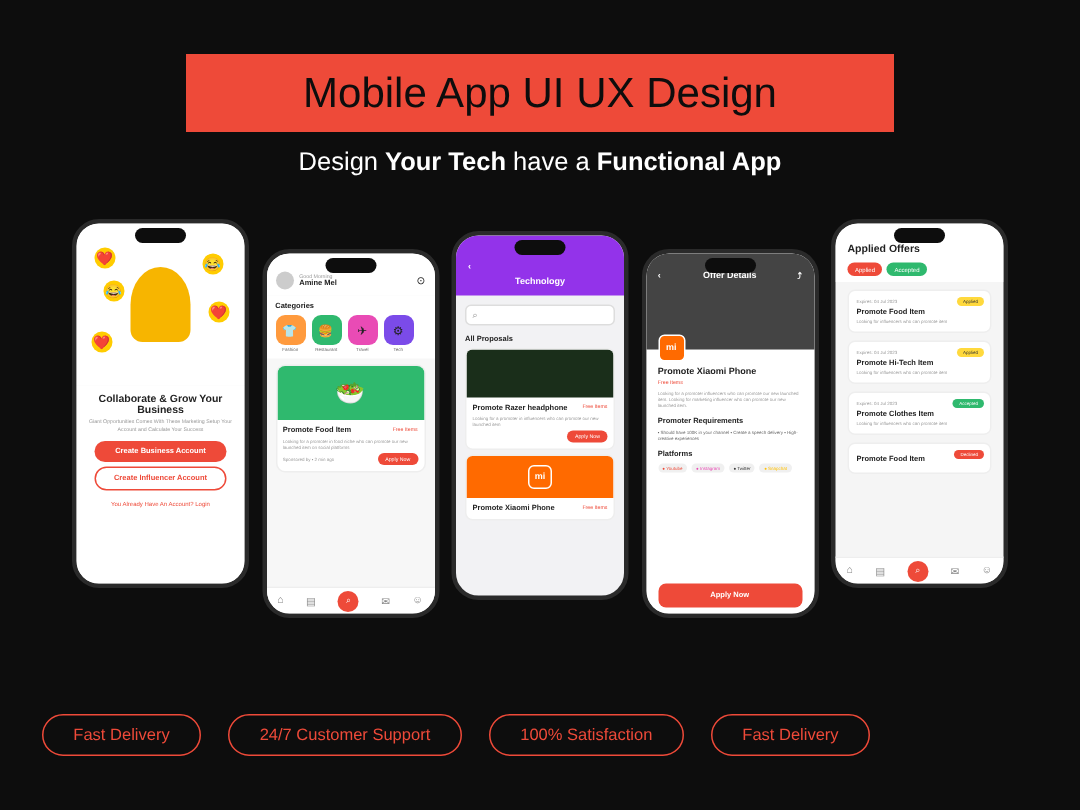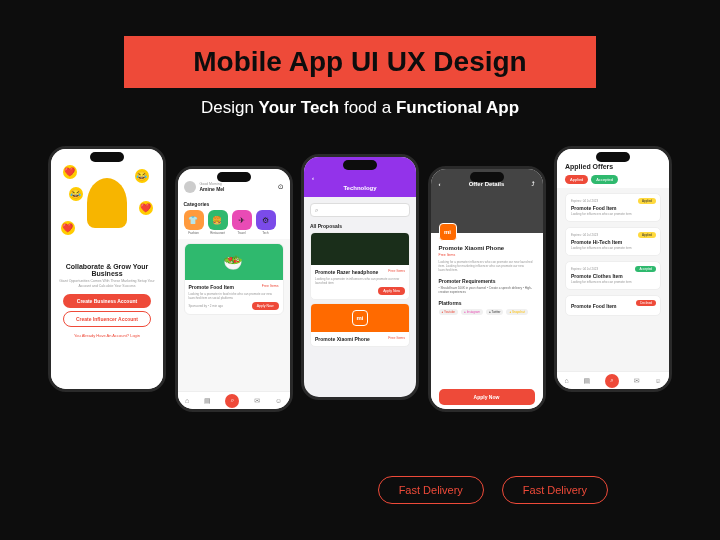--- a/index.html
+++ b/index.html
@@ -1,18 +1,18 @@
 <!DOCTYPE html>
 <html><head>
 <meta charset="utf-8">
 <style>
 *{margin:0;padding:0;box-sizing:border-box;font-family:-apple-system,BlinkMacSystemFont,'Segoe UI',Arial,sans-serif}
 body{background:#0d0d0d;width:720px;height:540px;overflow:hidden;position:relative}
 .hero-banner{position:absolute;top:36px;left:124px;width:472px;height:52px;background:#ee4a39;display:flex;align-items:center;justify-content:center}
-.hero-title{font-size:28px;font-weight:700;color:#0d0d0d}
+.hero-title{font-size:28px;font-weight:400;color:#0d0d0d}
 .subtitle{position:absolute;top:98px;left:0;width:720px;text-align:center;color:#fff;font-size:17px;font-weight:300}
 .subtitle b{font-weight:700}
 .phones{position:absolute;top:146px;left:48px;width:624px;height:290px;display:flex;justify-content:space-between;align-items:flex-start}
 .phone{width:118px;height:246px;background:#f7f7f7;border-radius:18px;border:3px solid #2a2a2a;position:relative;overflow:hidden;font-size:5px;color:#222}
 .notch{position:absolute;top:3px;left:50%;transform:translateX(-50%);width:34px;height:10px;background:#0d0d0d;border-radius:10px;z-index:5}
 .phone:nth-child(2),.phone:nth-child(4){margin-top:20px}
 .phone:nth-child(3){margin-top:8px}
 
 .p1-hero{height:108px;background:#fff;display:flex;align-items:center;justify-content:center;position:relative}
 .p1-person{width:40px;height:50px;background:#f7b500;border-radius:50% 50% 8px 8px;position:relative}
@@ -75,32 +75,32 @@
 .chip-b{background:#2fb96e;color:#fff}
 .p5-card{margin:5px 8px;background:#fff;border:1px solid #eee;border-radius:5px;padding:5px;position:relative}
 .p5-date{font-size:3px;color:#999;margin-bottom:2px}
 .p5-ct{font-size:5px;font-weight:700;margin-bottom:1px}
 .p5-cd{font-size:3px;color:#999}
 .p5-badge{position:absolute;top:4px;right:4px;font-size:3px;padding:1px 4px;border-radius:5px}
 .bdg-y{background:#ffd93d;color:#333}
 .bdg-g{background:#2fb96e;color:#fff}
 .bdg-r{background:#ee4a39;color:#fff}
 
-.features{position:absolute;bottom:36px;left:0;width:608px;display:flex;justify-content:flex-end;gap:18px}
+.features{position:absolute;bottom:36px;left:0;width:608px;display:flex;justify-content:center;gap:18px}
 .pill{border:1.5px solid #ee4a39;border-radius:18px;padding:7px 20px;color:#ee4a39;font-size:11px;font-weight:500}
 </style>
 </head>
 <body>
 
 <div class="hero-banner">
   <div class="hero-title">Mobile App UI UX Design</div>
 </div>
 
 <div class="subtitle">
-  <span>Design </span><b>Your Tech</b><span> food a </span><b>Functional App</b>
+  <span>Design </span><b>Your Tech</b><span> have a </span><b>Functional App</b>
 </div>
 
 <div class="phones">
 
   <div class="phone">
     <div class="notch"></div>
     <div class="p1-hero">
       <div class="p1-person"></div>
       <div class="emoji" style="top:16px;left:12px">❤️</div>
       <div class="emoji" style="top:38px;left:18px">😂</div>
@@ -272,14 +272,16 @@
       <div class="nav-ic active">⌕</div>
       <div class="nav-ic">✉</div>
       <div class="nav-ic">☺</div>
     </div>
   </div>
 
 </div>
 
 <div class="features">
   <div class="pill">Fast Delivery</div>
+  <div class="pill">24/7 Customer Support</div>
+  <div class="pill">100% Satisfaction</div>
   <div class="pill">Fast Delivery</div>
 </div>
 
 </body></html>

